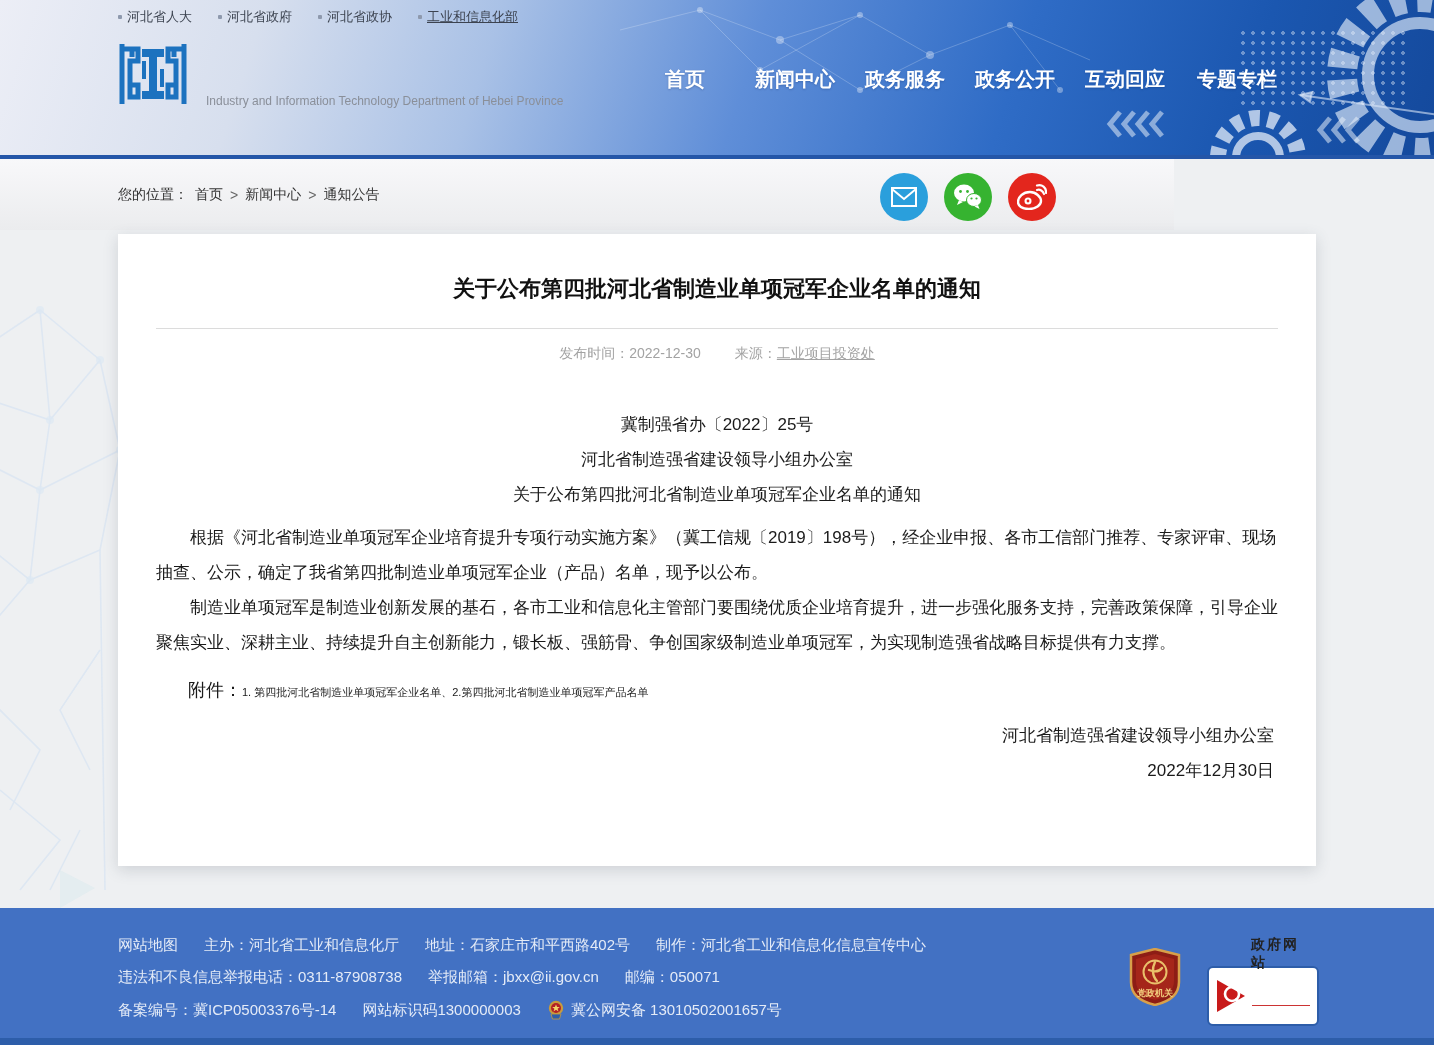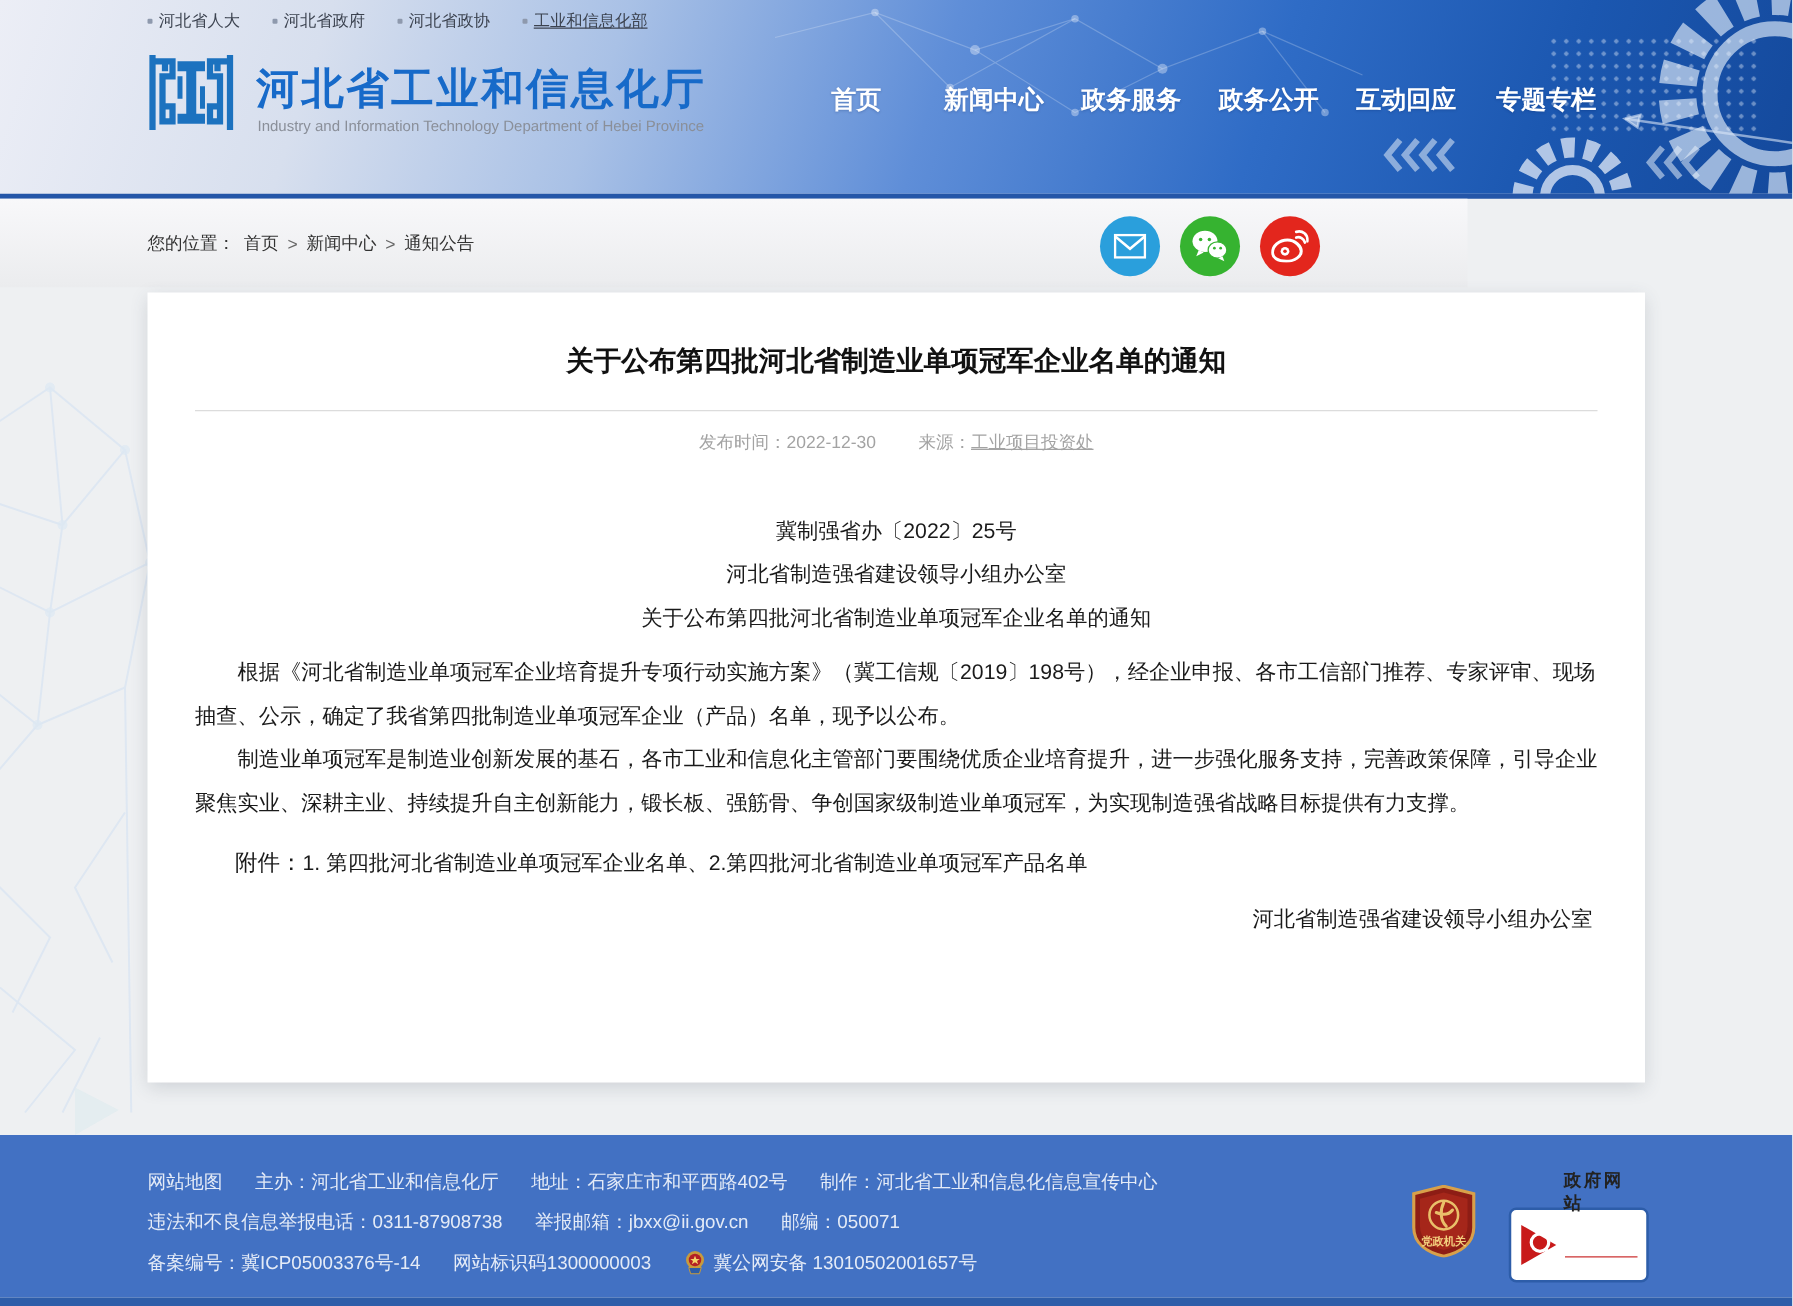--- a/index.html
+++ b/index.html
@@ -44,21 +44,21 @@
   .art-title{text-align:center;font-size:22px;font-weight:bold;color:#111;margin:6px 0 24px 0;}
   .divider{border:none;border-top:1px solid #dcdcdc;margin:0 0 0 0;}
   .meta{display:flex;justify-content:center;gap:34px;font-size:14px;color:#a3a3a3;margin:16px 0 44px 0;}
   .meta .src-val{text-decoration:underline;margin-top:28px;}
   .doc-head{text-align:center;font-size:17px;color:#1a1a1a;line-height:35px;}
   .doc-body{font-size:17px;color:#1a1a1a;line-height:35px;margin-top:8px;}
   .doc-body p{margin:0;}
   .doc-body p.ind{text-indent:2em;}
   .attach{margin-top:18px;padding-left:2em;color:#1a1a1a;}
   .attach .alabel{font-size:18px;}
-  .attach .alist{font-size:17px;}
+  .attach .alist{font-size:11px;}
   .signature{text-align:right;font-size:17px;color:#1a1a1a;line-height:35px;margin-top:16px;padding-right:4px;}
 
   
   .footer{position:absolute;left:0;top:908px;width:1434px;height:130px;background:#4271c3;}
   .footer-strip{position:absolute;left:0;top:1038px;width:1434px;height:7px;background:#2d5da9;}
   .f-lines{position:absolute;left:118px;top:28px;color:#e4ebf7;font-size:15px;}
   .f-row{display:flex;gap:26px;margin-bottom:13px;align-items:center;white-space:nowrap;}
   .f-item{cursor:default;}
   .f-link{cursor:pointer;}
   .police{display:flex;align-items:center;gap:6px;}
@@ -146,21 +146,20 @@
       </g>
       <g fill="#1c72bf">
         <rect x="24" y="8" width="22" height="8"></rect>
         <rect x="31" y="14" width="8" height="38"></rect>
         <rect x="24" y="50" width="22" height="8"></rect>
         <rect x="24" y="20" width="4" height="18"></rect>
         <rect x="42" y="28" width="4" height="18"></rect>
       </g>
     </svg>
 
-    <div class="site-title">河北省工业和信息化厅</div>
     <div class="site-sub">Industry and Information Technology Department of Hebei Province</div>
 
     <span class="nav-item" style="left:665px">首页</span>
     <span class="nav-item" style="left:755px">新闻中心</span>
     <span class="nav-item" style="left:865px">政务服务</span>
     <span class="nav-item" style="left:975px">政务公开</span>
     <span class="nav-item" style="left:1085px">互动回应</span>
     <span class="nav-item" style="left:1197px">专题专栏</span>
   </div>
   <div class="header-border"></div>
@@ -245,20 +244,21 @@
       <p class="ind">根据《河北省制造业单项冠军企业培育提升专项行动实施方案》（冀工信规〔2019〕198号），经企业申报、各市工信部门推荐、专家评审、现场抽查、公示，确定了我省第四批制造业单项冠军企业（产品）名单，现予以公布。</p>
       <p class="ind">制造业单项冠军是制造业创新发展的基石，各市工业和信息化主管部门要围绕优质企业培育提升，进一步强化服务支持，完善政策保障，引导企业聚焦实业、深耕主业、持续提升自主创新能力，锻长板、强筋骨、争创国家级制造业单项冠军，为实现制造强省战略目标提供有力支撑。</p>
     </div>
 
     <div class="attach">
       <span class="alabel">附件：</span><span class="alist">1. 第四批河北省制造业单项冠军企业名单、2.第四批河北省制造业单项冠军产品名单</span>
     </div>
 
     <div class="signature">
       <div>河北省制造强省建设领导小组办公室</div>
+      <div>2022年12月30日</div>
     </div>
   </div>
 
   <div class="footer">
     <div class="f-lines">
       <div class="f-row">
         <span class="f-link">网站地图</span>
         <span class="f-item">主办：河北省工业和信息化厅</span>
         <span class="f-item">地址：石家庄市和平西路402号</span>
         <span class="f-item">制作：河北省工业和信息化信息宣传中心</span>

